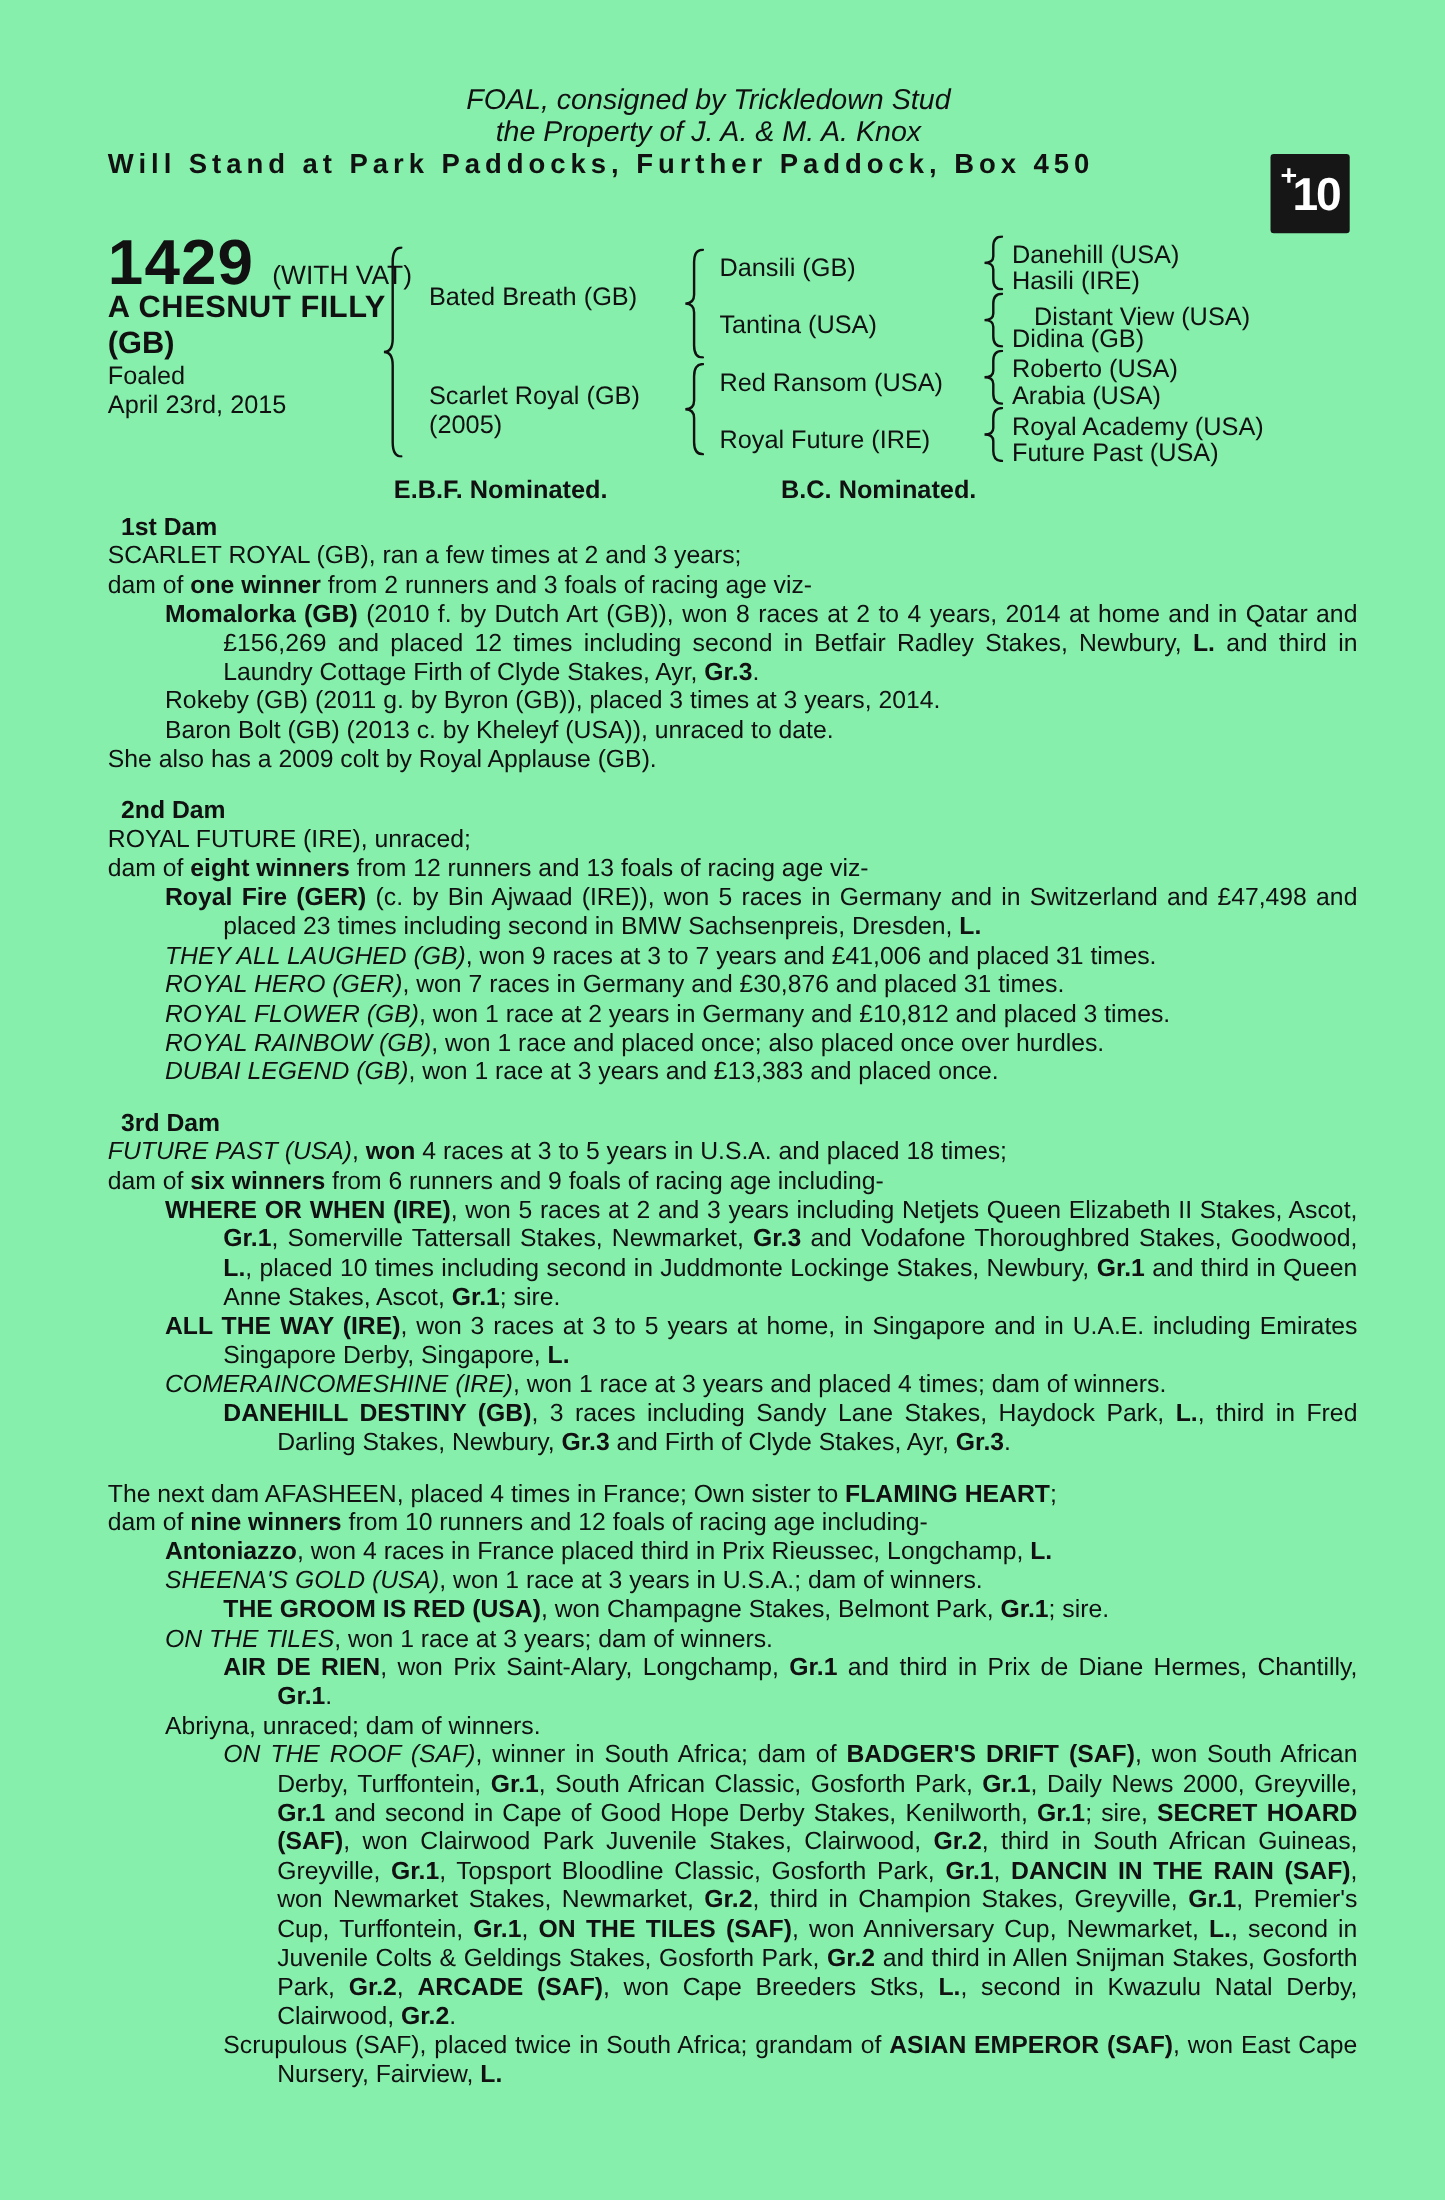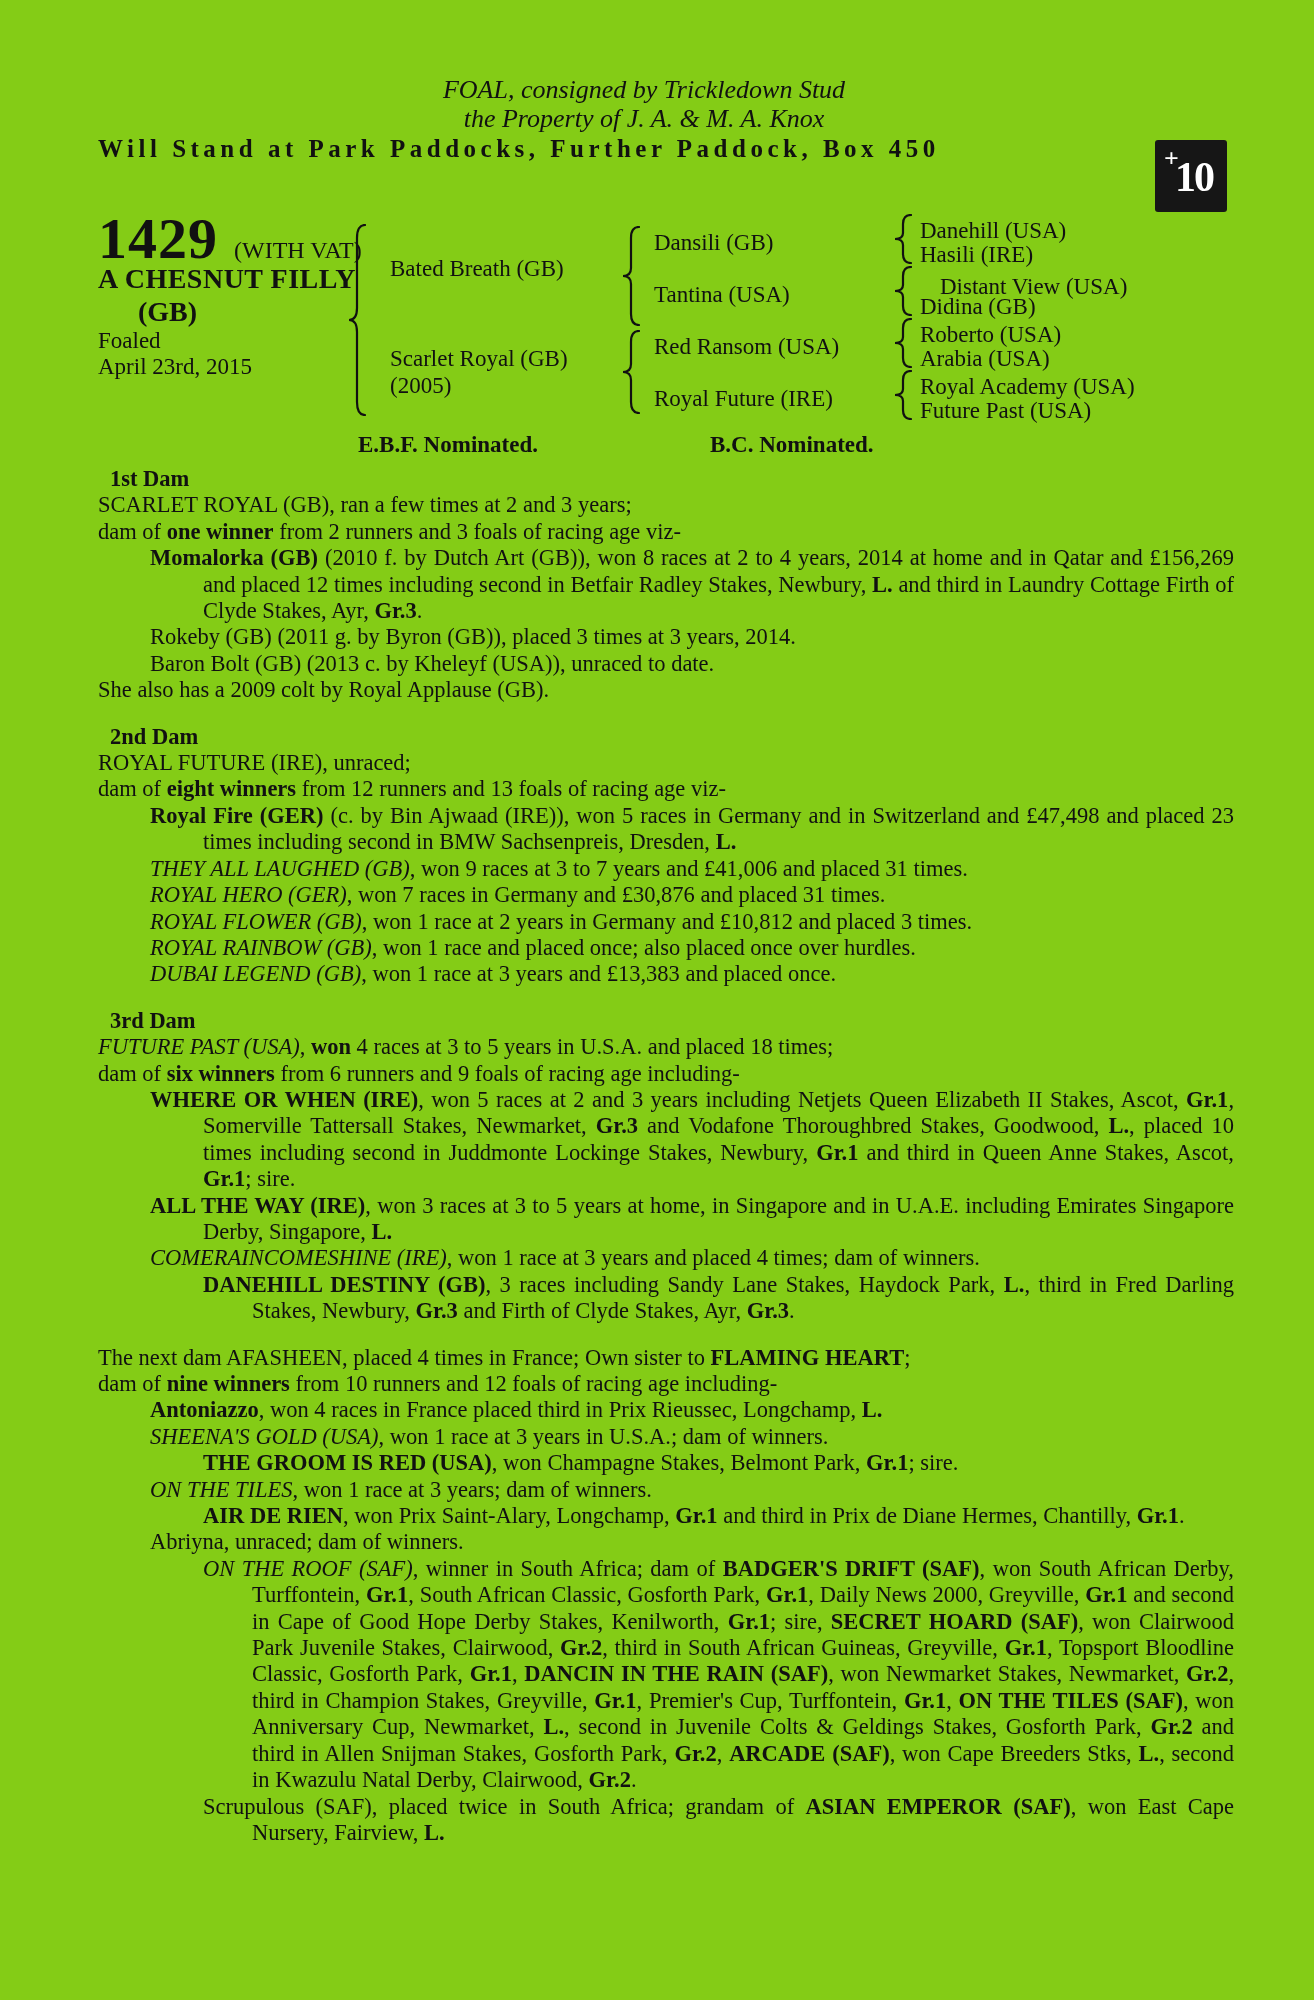--- a/index.html
+++ b/index.html
@@ -1,18 +1,18 @@
 <!DOCTYPE html>
 <html><head>
 <meta charset="utf-8">
 <style>
   html,body { margin:0; padding:0; background:#e8e8e8; }
   .page {
-    position:relative; width:1314px; height:2000px; background:#84cc16;
-    font-family:Liberation Serif, serif; color:#111; overflow:hidden;
+    position:relative; width:1314px; height:2000px; background:#86efac;
+    font-family:Liberation Sans, sans-serif; color:#111; overflow:hidden;
     margin:0 auto;
   }
   
   .hdr-center { position:absolute; left:98px; width:1092px; text-align:center; }
   .hdr-it { font-style:italic; font-size:26px; line-height:28px; }
   .hdr-line1 { top:76px; }
   .hdr-line2 { top:105px; }
   .hdr-bold {
     position:absolute; left:98px; top:135px; font-weight:bold; font-size:25px;
     letter-spacing:4.5px; white-space:nowrap;
@@ -21,21 +21,21 @@
     position:absolute; left:1155px; top:140px; width:72px; height:72px;
     background:#161616; border-radius:3px; color:#fff;
   }
   .badge .plus { position:absolute; left:9px; top:4px; font-size:26px; font-weight:bold; }
   .badge .ten  { position:absolute; left:20px; top:13px; font-size:42px; font-weight:bold; letter-spacing:-2px; }
   
   .lot-row { position:absolute; left:98px; top:205px; white-space:nowrap; }
   .lot-num { font-weight:bold; font-size:58px; letter-spacing:1px; }
   .lot-vat { font-size:24px; margin-left:12px; }
   .desc1 { position:absolute; left:98px; top:263px; font-weight:bold; font-size:28px; letter-spacing:.5px; }
-  .desc2 { position:absolute; left:98px; top:296px; font-weight:bold; font-size:28px;margin-left:40px; }
+  .desc2 { position:absolute; left:98px; top:296px; font-weight:bold; font-size:28px; }
   .foaled { position:absolute; left:98px; top:328px; font-size:23px; }
   .foal-date { position:absolute; left:98px; top:354px; font-size:23px; }
   
   .ped { position:absolute; font-size:23px; white-space:nowrap; }
   .sire  { left:390px; top:256px; }
   .dam1  { left:390px; top:346px; }
   .dam2  { left:390px; top:373px; }
   .g3-1 { left:654px; top:230px; }
   .g3-2 { left:654px; top:282px; }
   .g3-3 { left:654px; top:334px; }

